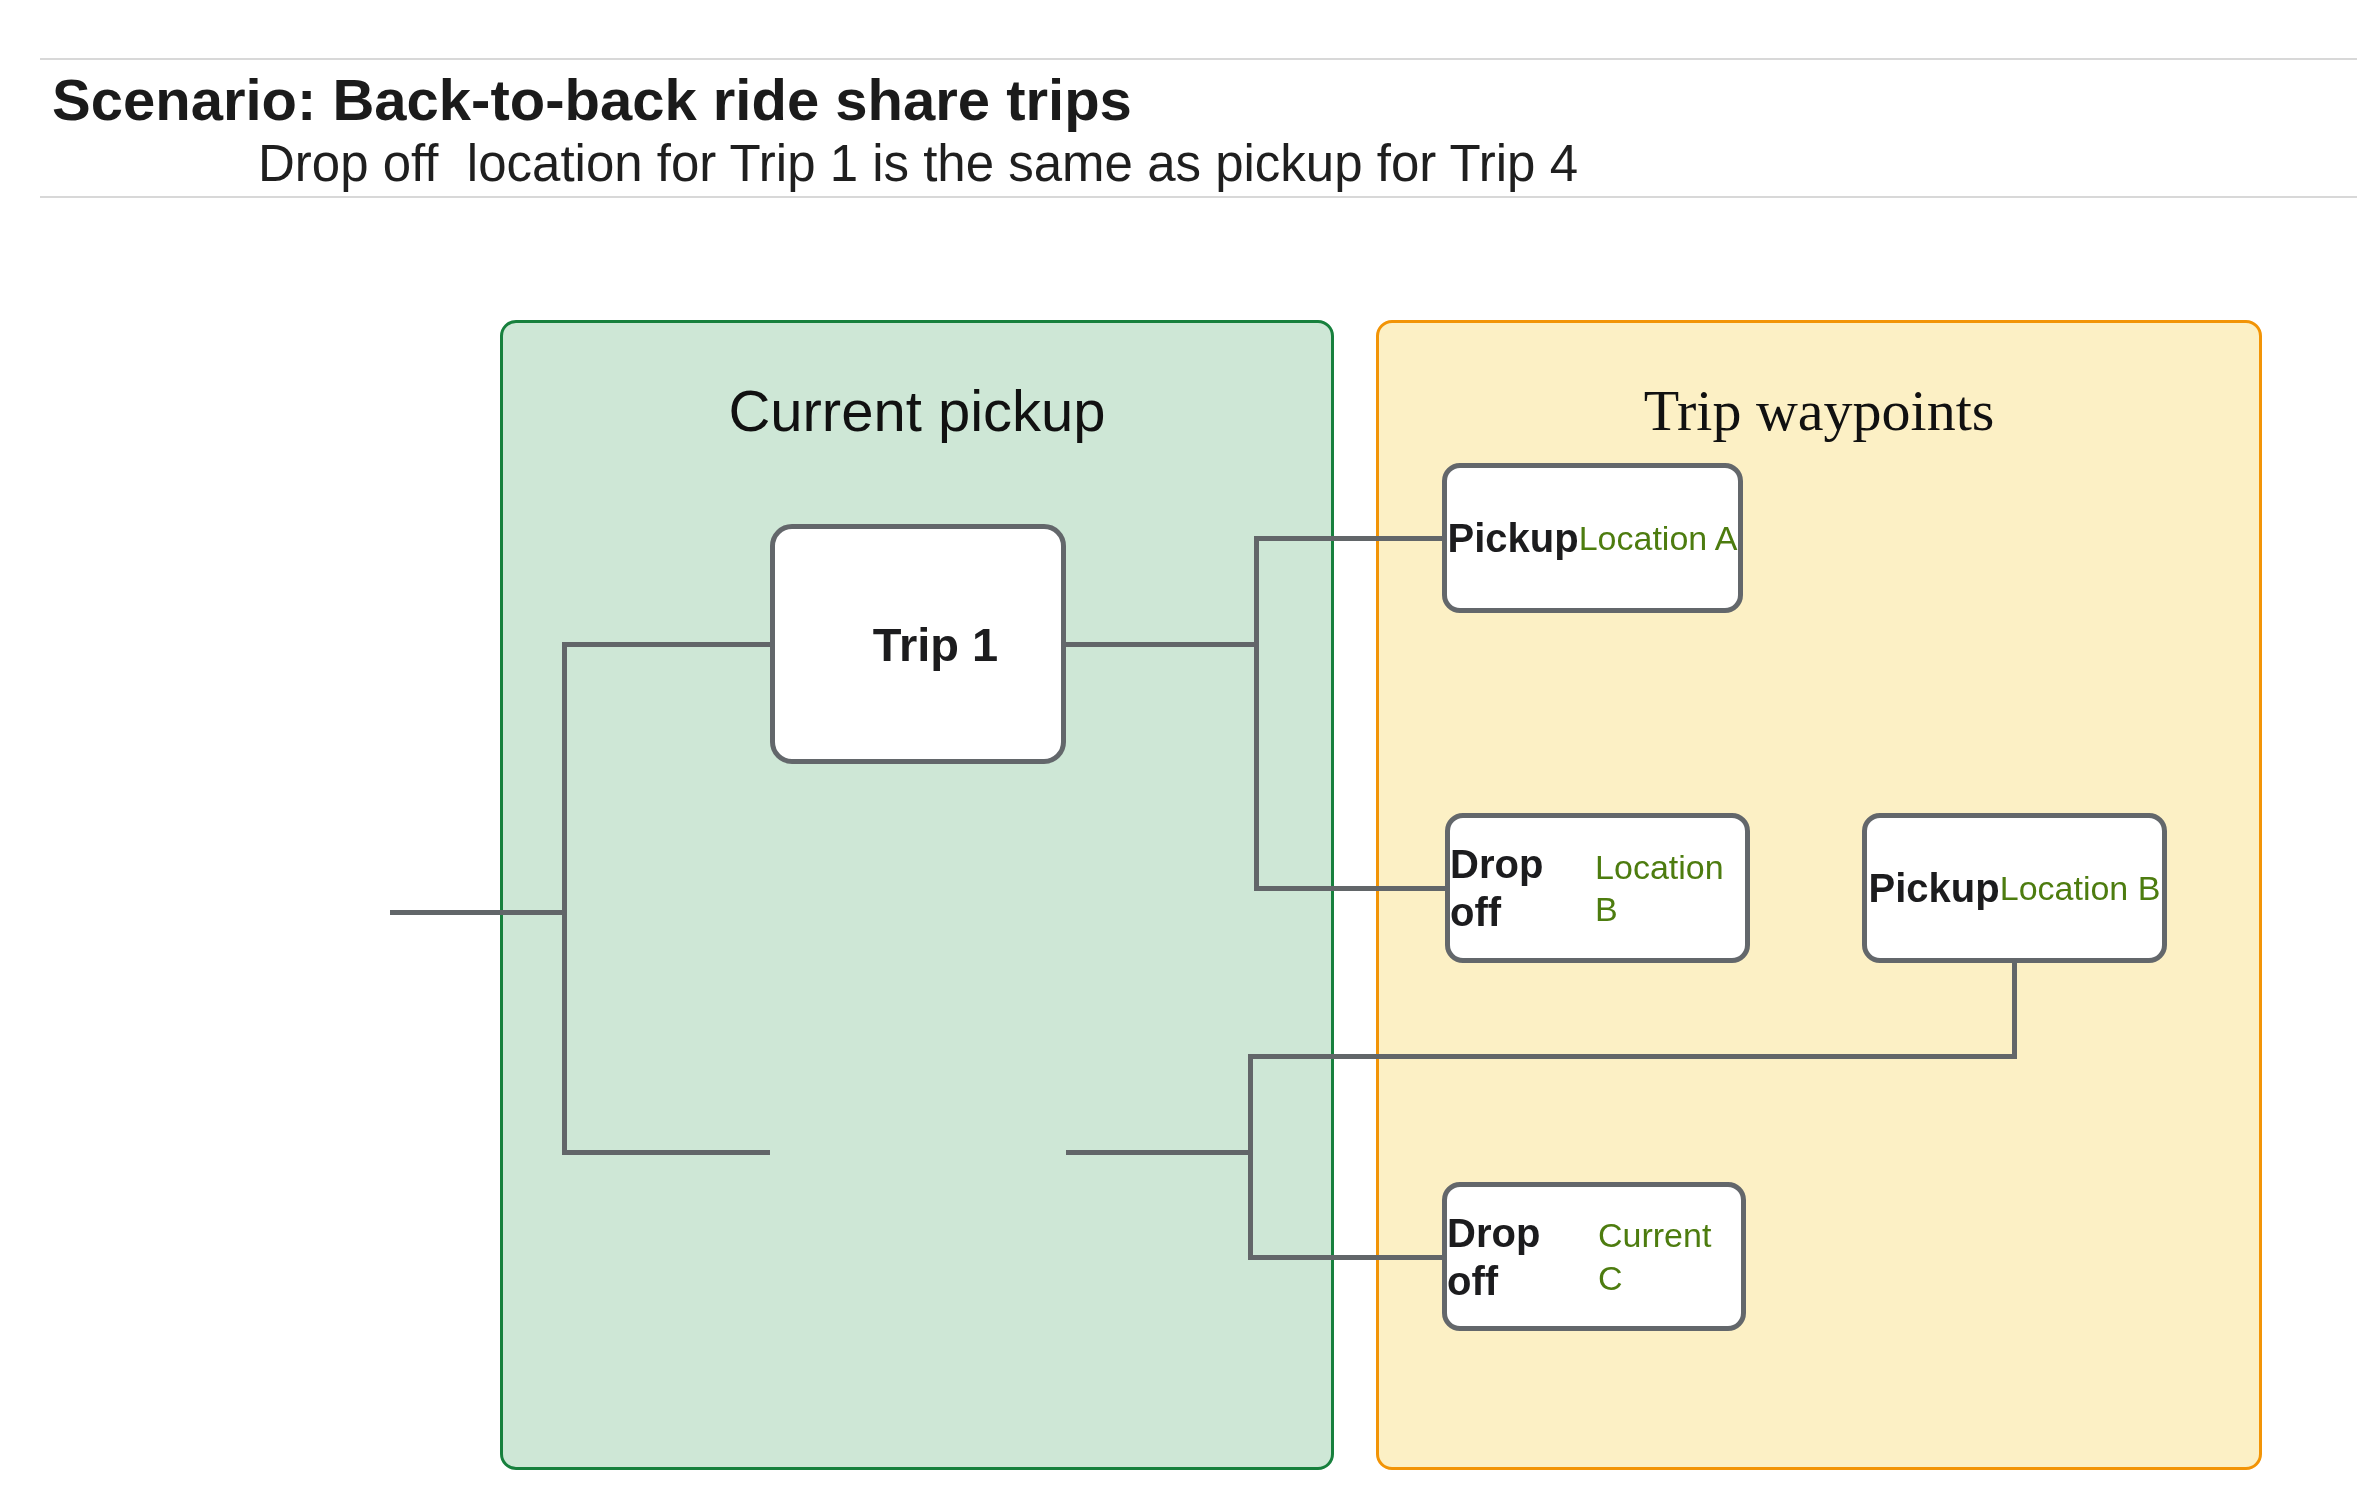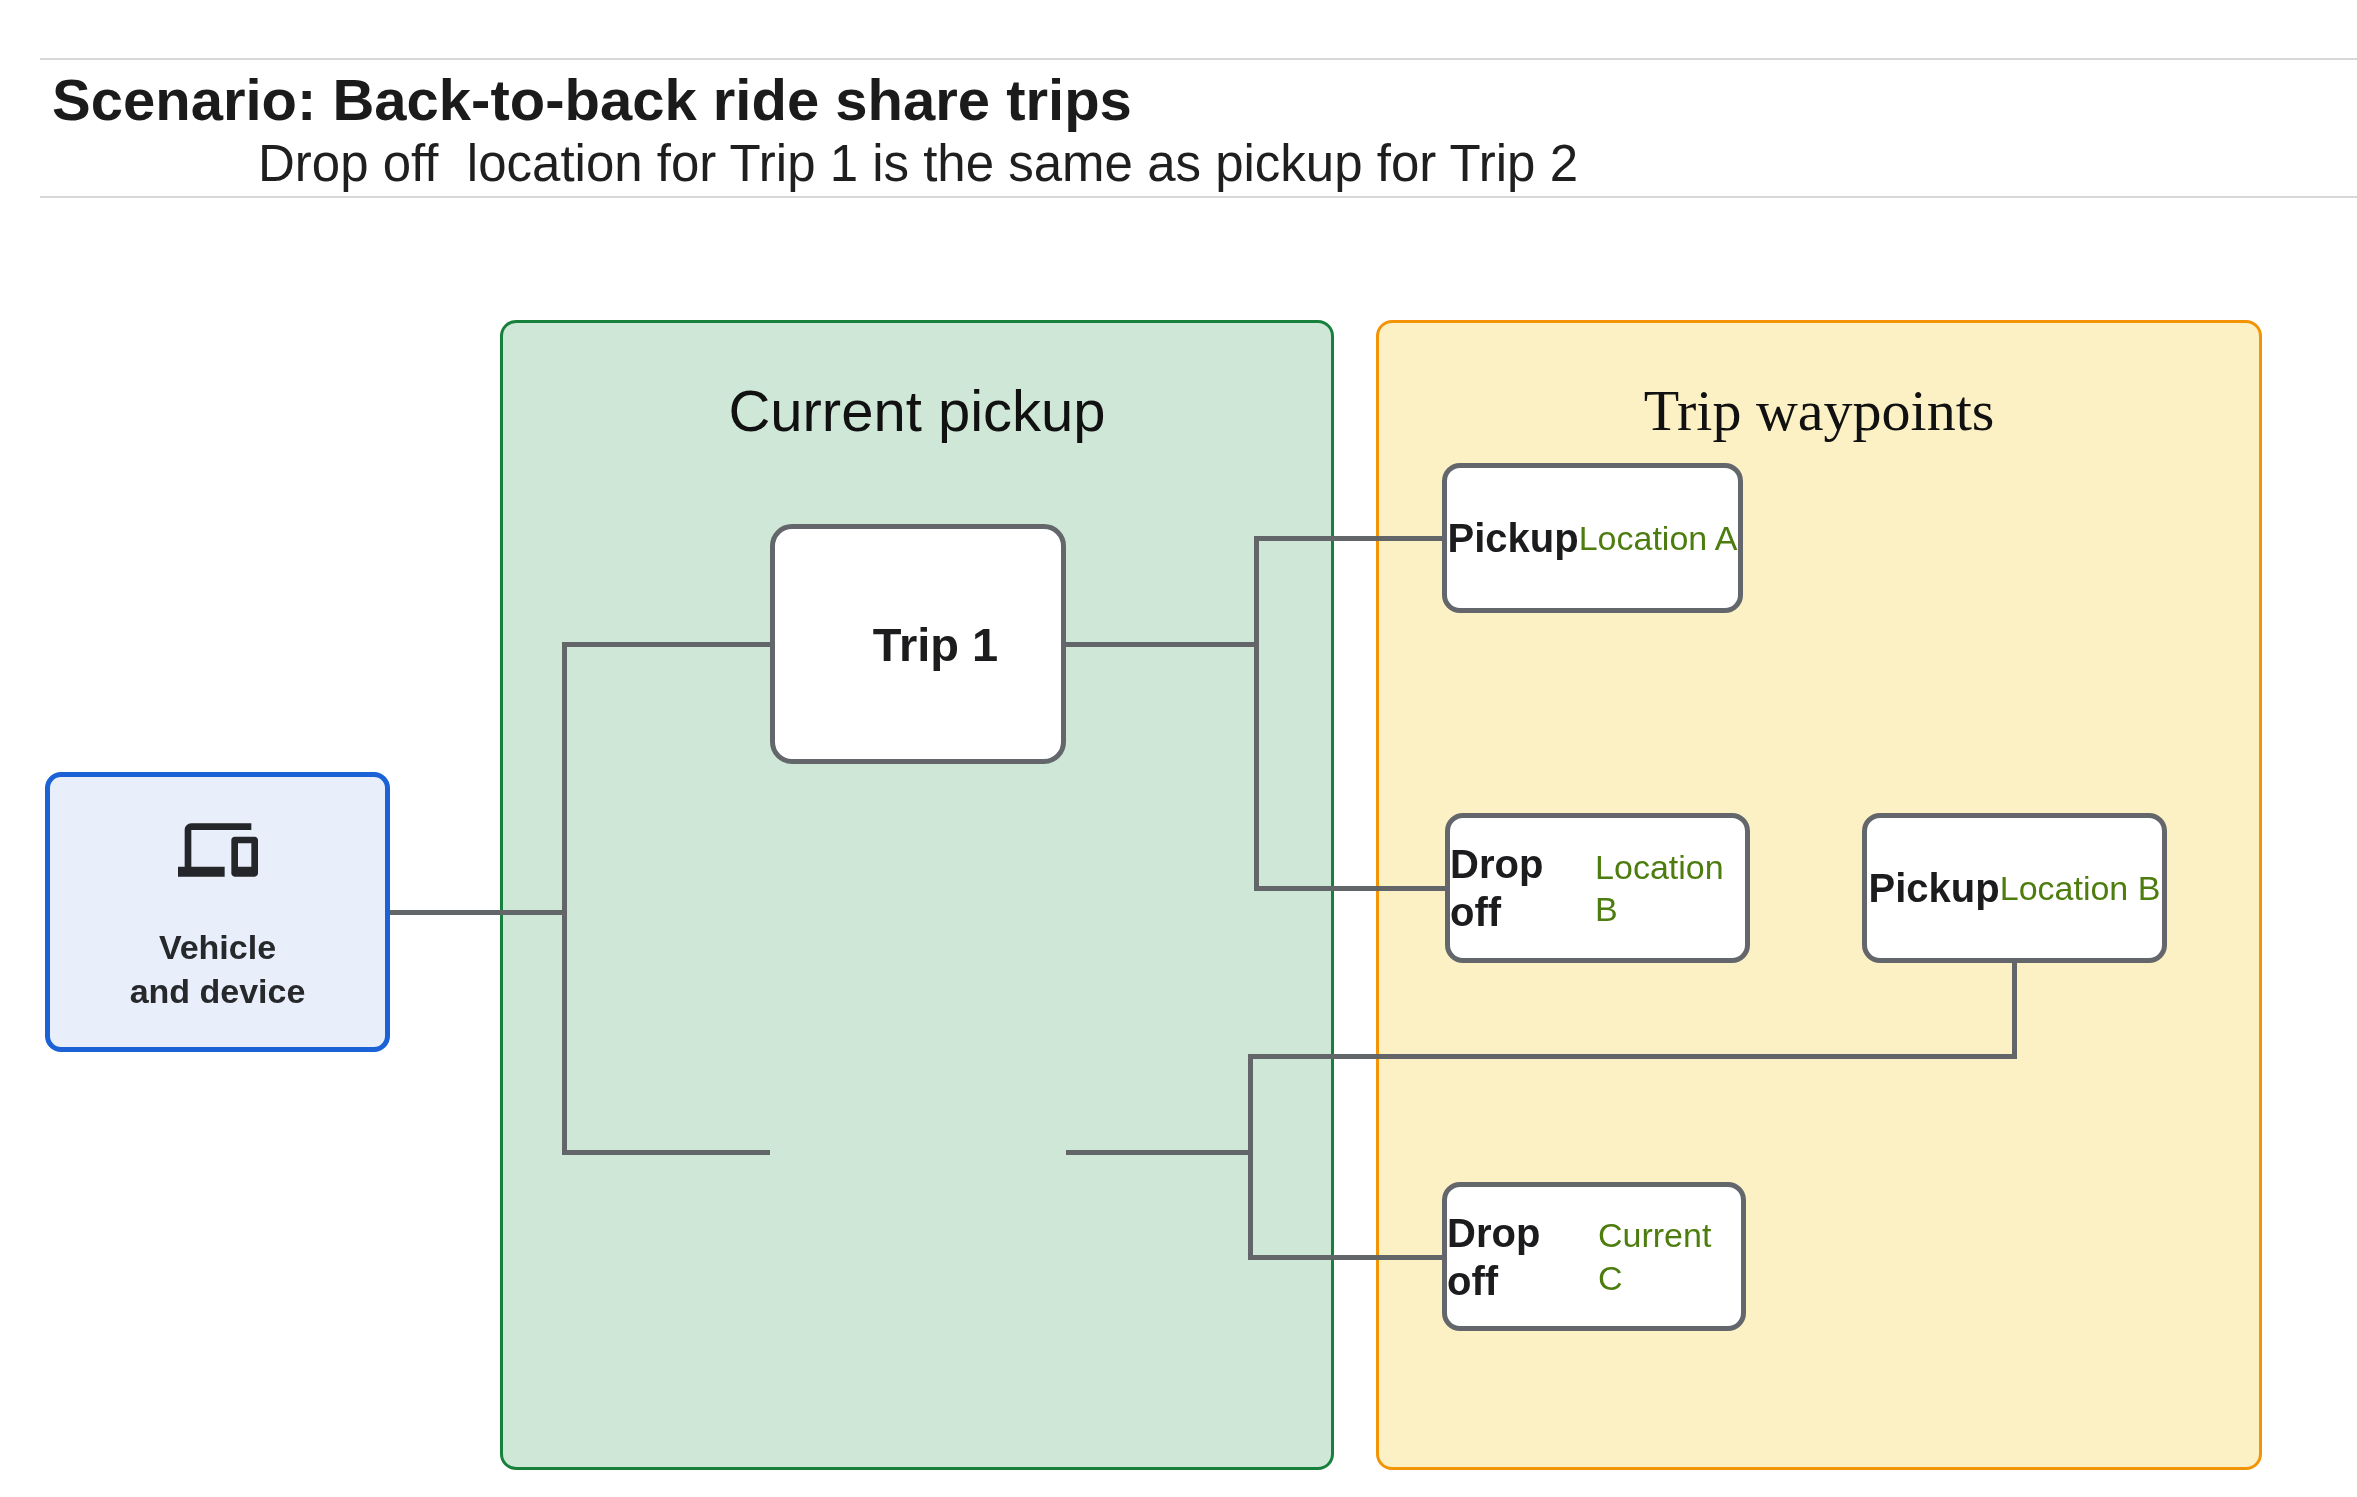--- a/index.html
+++ b/index.html
@@ -77,21 +77,21 @@
   }
   .devices-icon{width:80px;height:80px;flex:0 0 auto;}
 </style>
 </head>
 <body>
 
 <div class="canvas">
 
   <div class="rule top"></div>
   <div class="page-title">Scenario: Back-to-back ride share trips</div>
-  <div class="page-subtitle">Drop off  location for Trip 1 is the same as pickup for Trip 2</div>
+  <div class="page-subtitle">Drop off  location for Trip 1 is the same as pickup for Trip 4</div>
   <div class="rule bottom"></div>
 
   <div class="panel green">
     <div class="panel-title">Current pickup</div>
   </div>
   <div class="panel orange">
     <div class="panel-title">Trip waypoints</div>
   </div>
 
   <div class="conn" style="left:390px;top:910px;width:177px;height:5px;"></div>
@@ -101,27 +101,20 @@
   <div class="conn" style="left:1066px;top:642px;width:190px;height:5px;"></div>
   <div class="conn" style="left:1254px;top:536px;width:5px;height:355px;"></div>
   <div class="conn" style="left:1259px;top:536px;width:183px;height:5px;"></div>
   <div class="conn" style="left:1259px;top:886px;width:186px;height:5px;"></div>
   <div class="conn" style="left:1066px;top:1150px;width:186px;height:5px;"></div>
   <div class="conn" style="left:1248px;top:1054px;width:5px;height:206px;"></div>
   <div class="conn" style="left:1253px;top:1054px;width:764px;height:5px;"></div>
   <div class="conn" style="left:2012px;top:963px;width:5px;height:96px;"></div>
   <div class="conn" style="left:1253px;top:1255px;width:189px;height:5px;"></div>
 
-  <div class="vehicle">
-    <svg class="devices-icon" viewBox="0 0 24 24" aria-hidden="true">
-      <path fill="#24262a" d="M4 6h18V4H4c-1.1 0-2 .9-2 2v11H0v3h14v-3H4V6zm19 2h-6c-.55 0-1 .45-1 1v10c0 .55.45 1 1 1h6c.55 0 1-.45 1-1V9c0-.55-.45-1-1-1zm-1 9h-4v-7h4v7z"></path>
-    </svg>
-    <div class="vehicle-label">Vehicle
-and device</div>
-  </div>
 
   <div class="node trip" style="top:524px;">
     <div class="trip-label">Trip 1</div>
   </div>
 
   <div class="node waypoint" style="left:1442px;top:463px;width:301px;">
     <div class="wp-label">Pickup</div>
     <div class="wp-location">Location A</div>
   </div>
   <div class="node waypoint" style="left:1445px;top:813px;">

